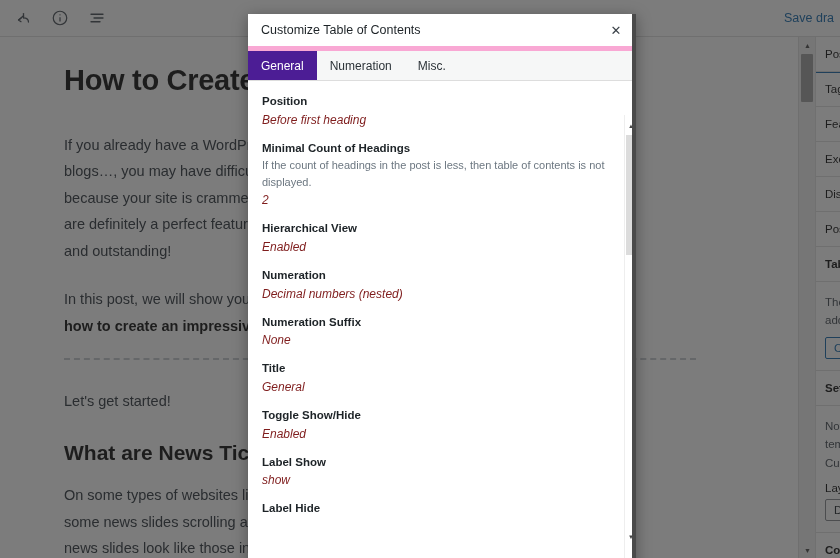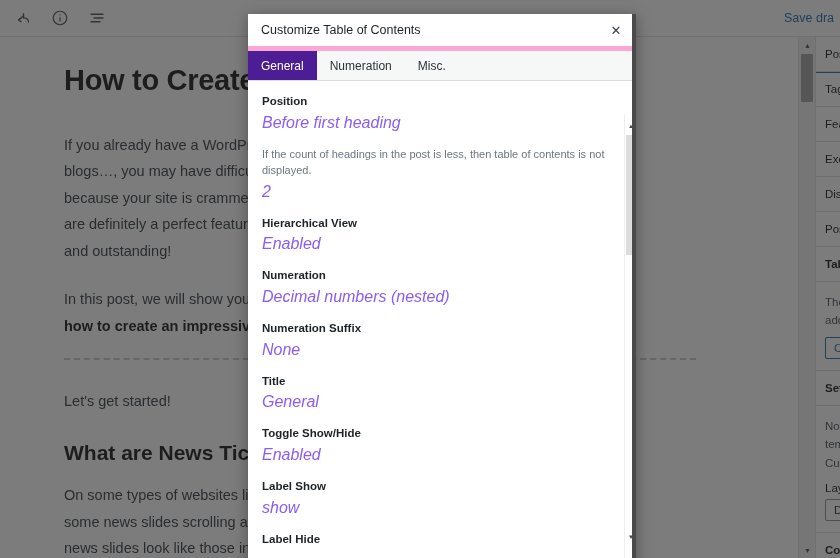--- a/index.html
+++ b/index.html
@@ -130,21 +130,21 @@
     padding: 12px 14px 0 14px; background: #fff;
   }
   .field { margin-bottom: 11px; }
   .field-label {
     font-size: 11.5px; font-weight: 700; color: #1d2327; line-height: 1.45;
   }
   .field-desc {
     font-size: 11px; color: #6c7781; line-height: 1.5; margin-top: 1px;
   }
   .field-value {
-    font-size: 16px; color: #8b5cf6; font-style: italic; line-height: 1.5; margin-top: 1px;
+    font-size: 12px; color: #7f1d1d; font-style: italic; line-height: 1.5; margin-top: 1px;
   }
 
   .modal-scroll {
     position: absolute; right: 0; top: 34px; width: 12px; bottom: 0;
     background: #ffffff; border-left: 1px solid #eee;
   }
   .modal-scroll-arrow {
     position: absolute; left: 0; width: 12px; height: 14px;
     display: flex; align-items: center; justify-content: center;
     font-size: 6px; color: #444;
@@ -274,20 +274,21 @@
     </div>
 
     <div class="modal-body">
 
       <div class="field">
         <div class="field-label">Position</div>
         <div class="field-value">Before first heading</div>
       </div>
 
       <div class="field">
+        <div class="field-label">Minimal Count of Headings</div>
         <div class="field-desc">If the count of headings in the post is less, then table of contents is not displayed.</div>
         <div class="field-value">2</div>
       </div>
 
 
       <div class="field">
         <div class="field-label">Hierarchical View</div>
         <div class="field-value">Enabled</div>
       </div>
 

